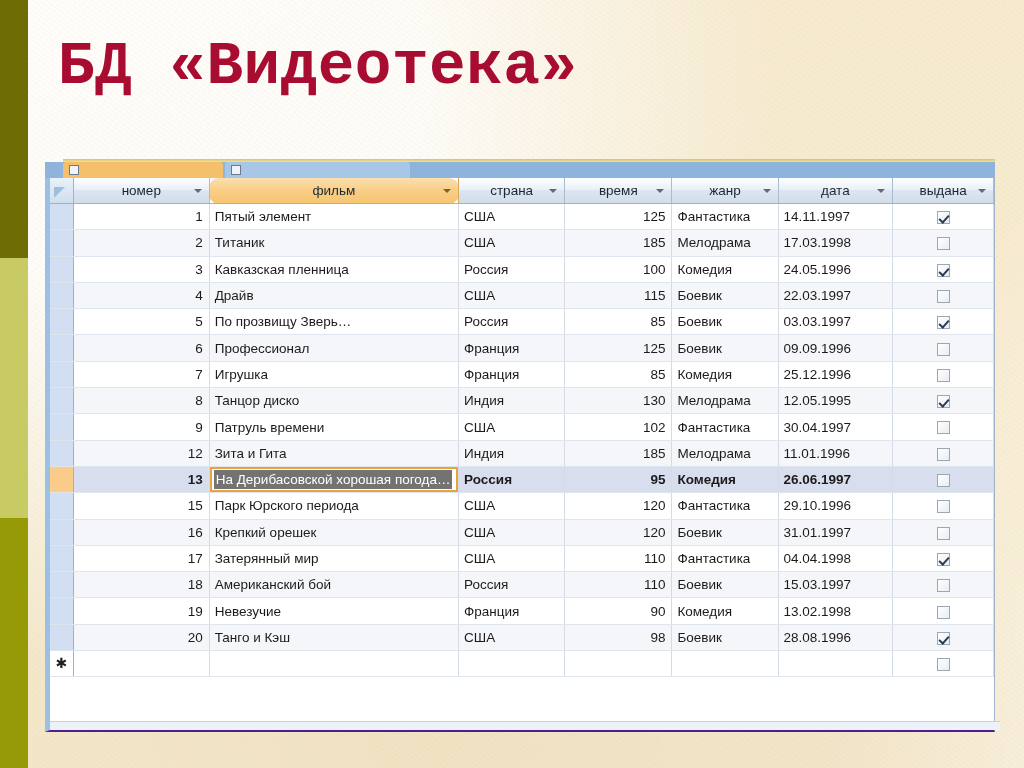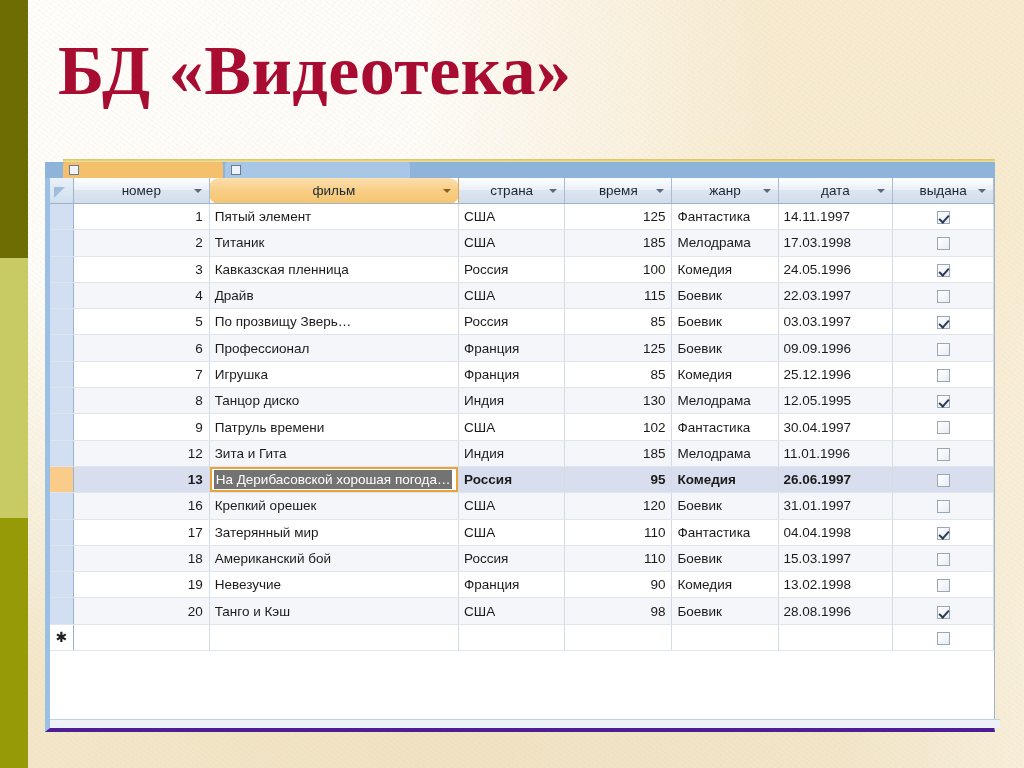--- a/index.html
+++ b/index.html
@@ -28,23 +28,23 @@
 
   
   .sidebar-band{position:absolute;left:0;width:28px;}
   #band-top{top:0;height:258px;background:#6E6D04;}
   #band-mid{top:258px;height:260px;background:#C8CB63;}
   #band-bot{top:518px;height:250px;background:#969A06;}
 
   
   #title{
     position:absolute;left:58px;top:36px;width:760px;
-    font-size:70px;line-height:1;font-weight:bold;
+    font-size:61px;line-height:1;font-weight:bold;
     color:#A80C30;letter-spacing:.5px;white-space:nowrap;
-    font-family:Liberation Serif, serif;
+    font-family:Liberation Mono, monospace;
   }
 
   
   #access{
     position:absolute;left:45px;top:159px;width:950px;height:573px;
   }
   
   #gold-rule{position:absolute;left:18px;top:0;right:0;height:3px;
     background:linear-gradient(to bottom,#D9C25E,#EFE2A4);}
 
@@ -62,21 +62,21 @@
   #tab-1{left:180px;width:185px;background:#A8C6E6;border-radius:3px 3px 0 0;}
   .tab-x{position:absolute;width:8px;height:8px;top:3px;left:6px;
          border:1px solid #6b7b8c;background:#eef4fa;}
 
   
   #sheet{
     position:absolute;left:0;top:19px;width:950px;height:554px;
     background:#ffffff;box-sizing:border-box;
     border-left:5px solid #9CC0E4;
     border-right:1px solid #9fb4c9;
-    border-bottom:4px solid #4c1d95;
+    border-bottom:2px solid #4c1d95;
   }
   table{border-collapse:collapse;width:100%;table-layout:fixed;font-size:13.5px;}
 
   
   col.c-sel{width:22px;}
   col.c-num{width:128px;}
   col.c-film{width:235px;}
   col.c-country{width:100px;}
   col.c-time{width:101px;}
   col.c-genre{width:100px;}
@@ -337,20 +337,30 @@
           <tr class="selrow odd">
             <td class="sel"></td>
             <td class="num">13</td>
             <td class="film-edit"><span class="cell-edit">На Дерибасовской хорошая погода…</span></td>
             <td class="country">Россия</td>
             <td class="time">95</td>
             <td class="genre">Комедия</td>
             <td class="date">26.06.1997</td>
             <td class="issued"><span class="cb"></span></td>
           </tr>
+          <tr class="odd">
+            <td class="sel"></td>
+            <td class="num">15</td>
+            <td>Парк Юрского периода</td>
+            <td class="country">США</td>
+            <td class="time">120</td>
+            <td class="genre">Фантастика</td>
+            <td class="date">29.10.1996</td>
+            <td class="issued"><span class="cb"></span></td>
+          </tr>
           <tr class="even">
             <td class="sel"></td>
             <td class="num">16</td>
             <td>Крепкий орешек</td>
             <td class="country">США</td>
             <td class="time">120</td>
             <td class="genre">Боевик</td>
             <td class="date">31.01.1997</td>
             <td class="issued"><span class="cb"></span></td>
           </tr>

